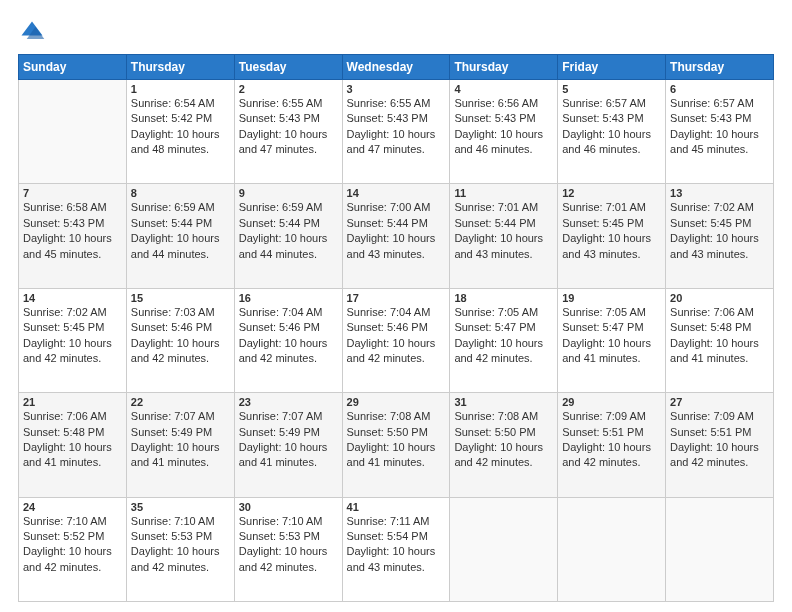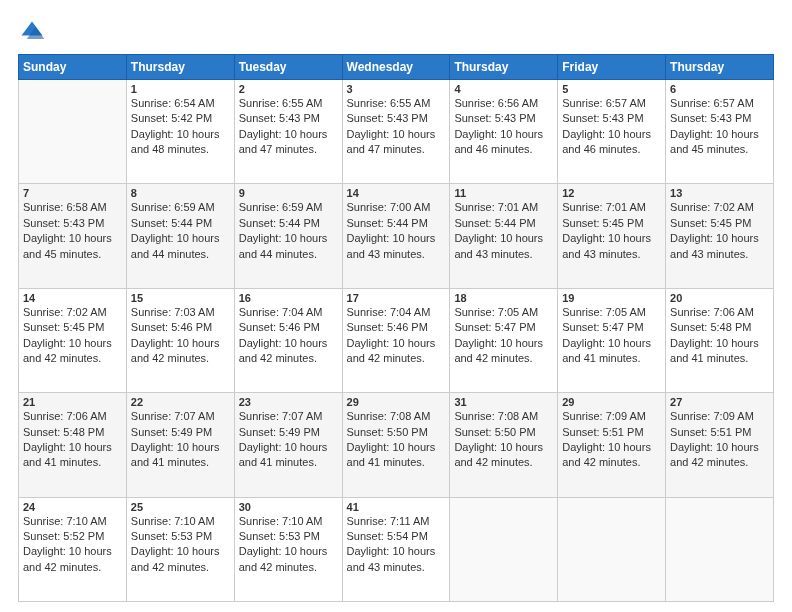--- a/index.html
+++ b/index.html
@@ -247,21 +247,21 @@
             <span class="day-num">27</span>
             <div class="day-detail">Sunrise: 7:09 AM<br>Sunset: 5:51 PM<br>Daylight: 10 hours and 42 minutes.</div>
           </td>
         </tr>
         <tr>
           <td>
             <span class="day-num">24</span>
             <div class="day-detail">Sunrise: 7:10 AM<br>Sunset: 5:52 PM<br>Daylight: 10 hours and 42 minutes.</div>
           </td>
           <td>
-            <span class="day-num">25</span>
+            <span class="day-num">35</span>
             <div class="day-detail">Sunrise: 7:10 AM<br>Sunset: 5:53 PM<br>Daylight: 10 hours and 42 minutes.</div>
           </td>
           <td>
             <span class="day-num">30</span>
             <div class="day-detail">Sunrise: 7:10 AM<br>Sunset: 5:53 PM<br>Daylight: 10 hours and 42 minutes.</div>
           </td>
           <td>
             <span class="day-num">41</span>
             <div class="day-detail">Sunrise: 7:11 AM<br>Sunset: 5:54 PM<br>Daylight: 10 hours and 43 minutes.</div>
           </td>

